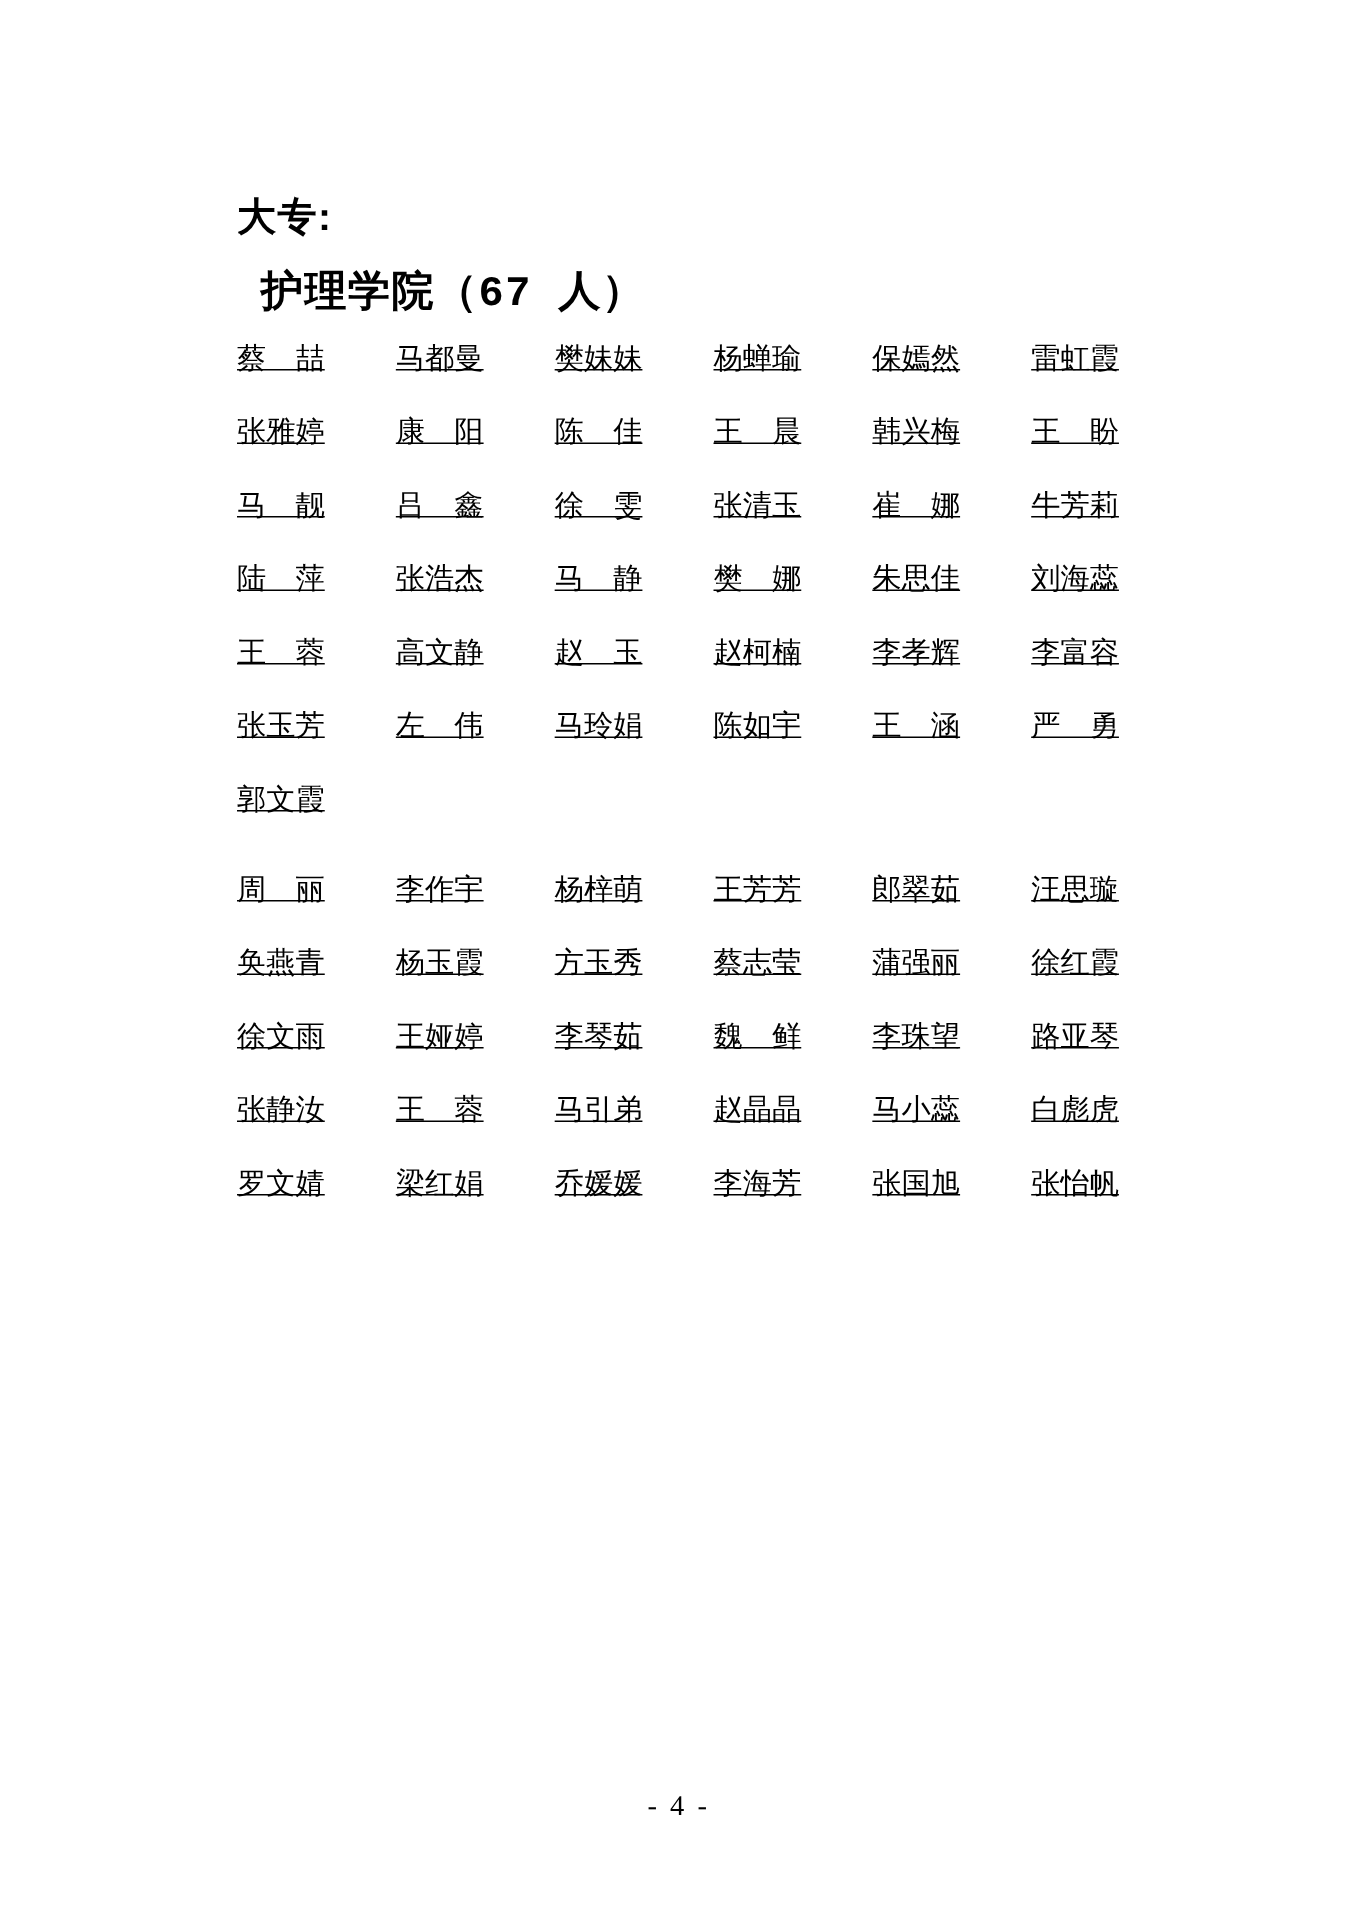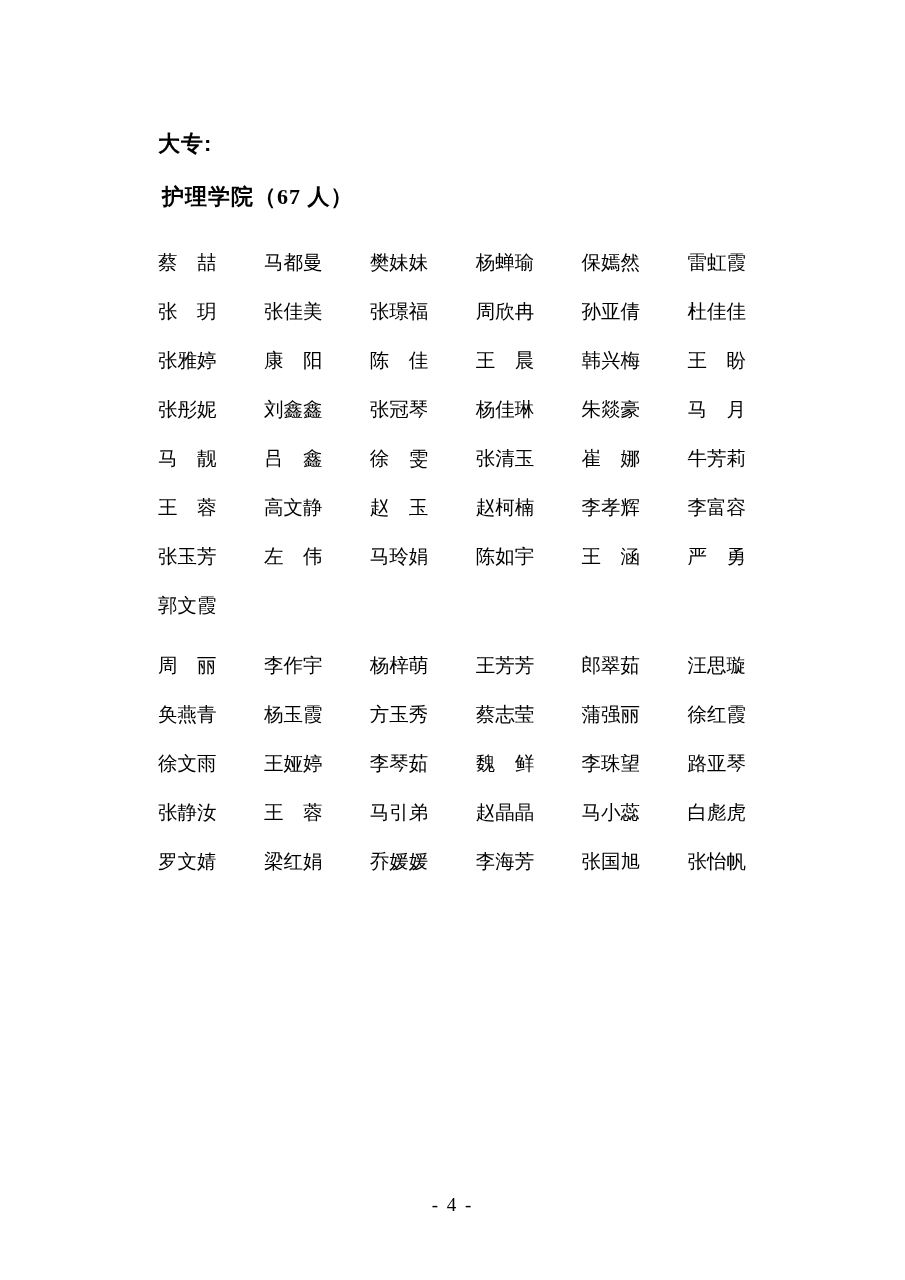--- a/index.html
+++ b/index.html
@@ -14,46 +14,47 @@
     position: relative;
     font-family: "Liberation Serif", "DejaVu Serif", serif;
     color: #000000;
     overflow: hidden;
   }
   .content {
     padding: 131px 157px 0 158px;
   }
   .h-degree {
     font-family: "Liberation Sans", "DejaVu Sans", sans-serif;
-    font-size: 22px;
+    font-size: 26px;
     font-weight: bold;
     line-height: 26px;
     margin: 0;
     letter-spacing: 1px;
   }
   .h-section {
-    font-family: Liberation Serif, serif;
-    font-size: 22px;
+    font-family: Liberation Mono, monospace;
+    font-size: 28px;
     font-weight: bold;
     line-height: 28px;
-    margin: 4px;
+    margin: 16px;
     letter-spacing: 1px;
   }
   .h-section.first { margin-top: 26px; }
   .h-section.second { margin-top: 6px; }
   .roster {
     width: 588px;
   }
   .roster.first { margin-top: 15px; }
   .roster.second { margin-top: 11px; }
   .name-row {
     height: 49px;
     display: flex;
     justify-content: space-between;
-    align-items: flex-end;
+    align-items: flex-start;
+    text-decoration: underline;
   }
   .person-name {
     display: inline-block;
     width: 3em;
     font-size: 19.5px;
     line-height: 1.3;
     text-align: justify;
     text-align-last: justify;
     white-space: nowrap;
   }
@@ -79,50 +80,42 @@
   <div class="roster first">
       <div class="name-row">
         <span class="person-name">蔡喆</span>
         <span class="person-name">马都曼</span>
         <span class="person-name">樊妹妹</span>
         <span class="person-name">杨蝉瑜</span>
         <span class="person-name">保嫣然</span>
         <span class="person-name">雷虹霞</span>
       </div>
       <div class="name-row">
-        <span class="person-name">张玥</span>
-        <span class="person-name">张佳美</span>
-        <span class="person-name">张璟福</span>
-        <span class="person-name">周欣冉</span>
-        <span class="person-name">孙亚倩</span>
-        <span class="person-name">杜佳佳</span>
-      </div>
-      <div class="name-row">
         <span class="person-name">张雅婷</span>
         <span class="person-name">康阳</span>
         <span class="person-name">陈佳</span>
         <span class="person-name">王晨</span>
         <span class="person-name">韩兴梅</span>
         <span class="person-name">王盼</span>
       </div>
       <div class="name-row">
-        <span class="person-name">张彤妮</span>
-        <span class="person-name">刘鑫鑫</span>
-        <span class="person-name">张冠琴</span>
-        <span class="person-name">杨佳琳</span>
-        <span class="person-name">朱燚豪</span>
-        <span class="person-name">马月</span>
-      </div>
-      <div class="name-row">
         <span class="person-name">马靓</span>
         <span class="person-name">吕鑫</span>
         <span class="person-name">徐雯</span>
         <span class="person-name">张清玉</span>
         <span class="person-name">崔娜</span>
         <span class="person-name">牛芳莉</span>
+      </div>
+      <div class="name-row">
+        <span class="person-name">陆萍</span>
+        <span class="person-name">张浩杰</span>
+        <span class="person-name">马静</span>
+        <span class="person-name">樊娜</span>
+        <span class="person-name">朱思佳</span>
+        <span class="person-name">刘海蕊</span>
       </div>
       <div class="name-row">
         <span class="person-name">王蓉</span>
         <span class="person-name">高文静</span>
         <span class="person-name">赵玉</span>
         <span class="person-name">赵柯楠</span>
         <span class="person-name">李孝辉</span>
         <span class="person-name">李富容</span>
       </div>
       <div class="name-row">

